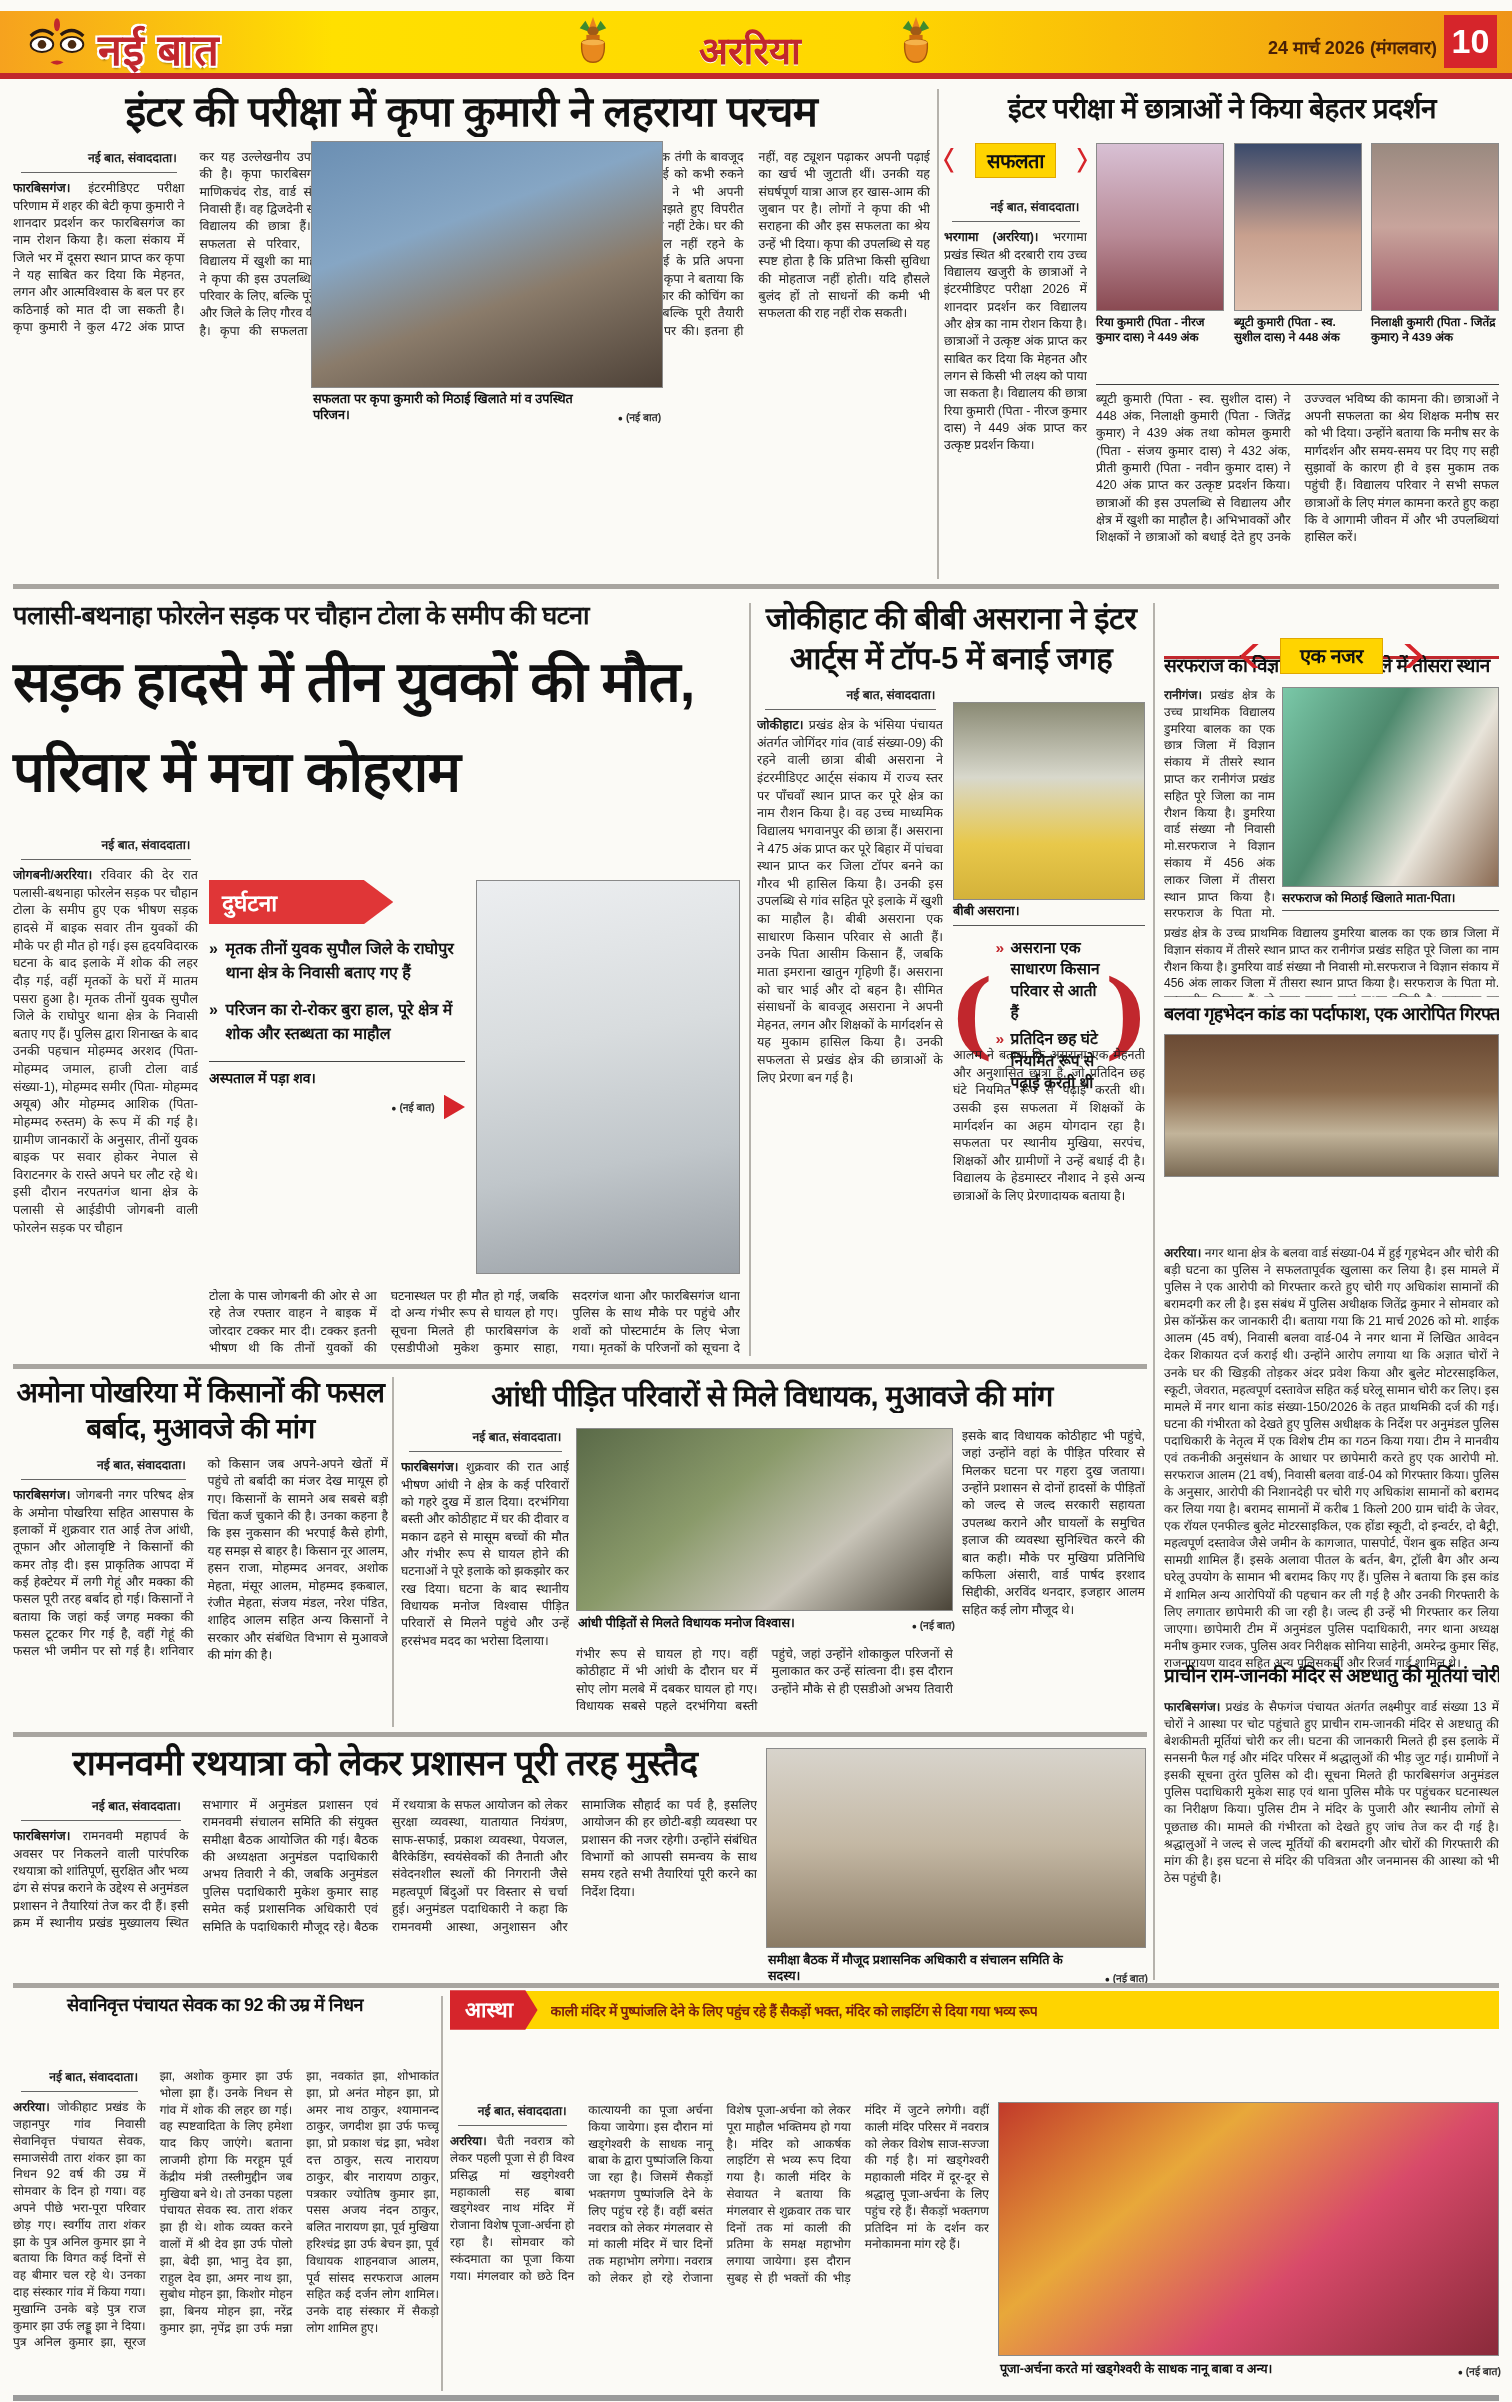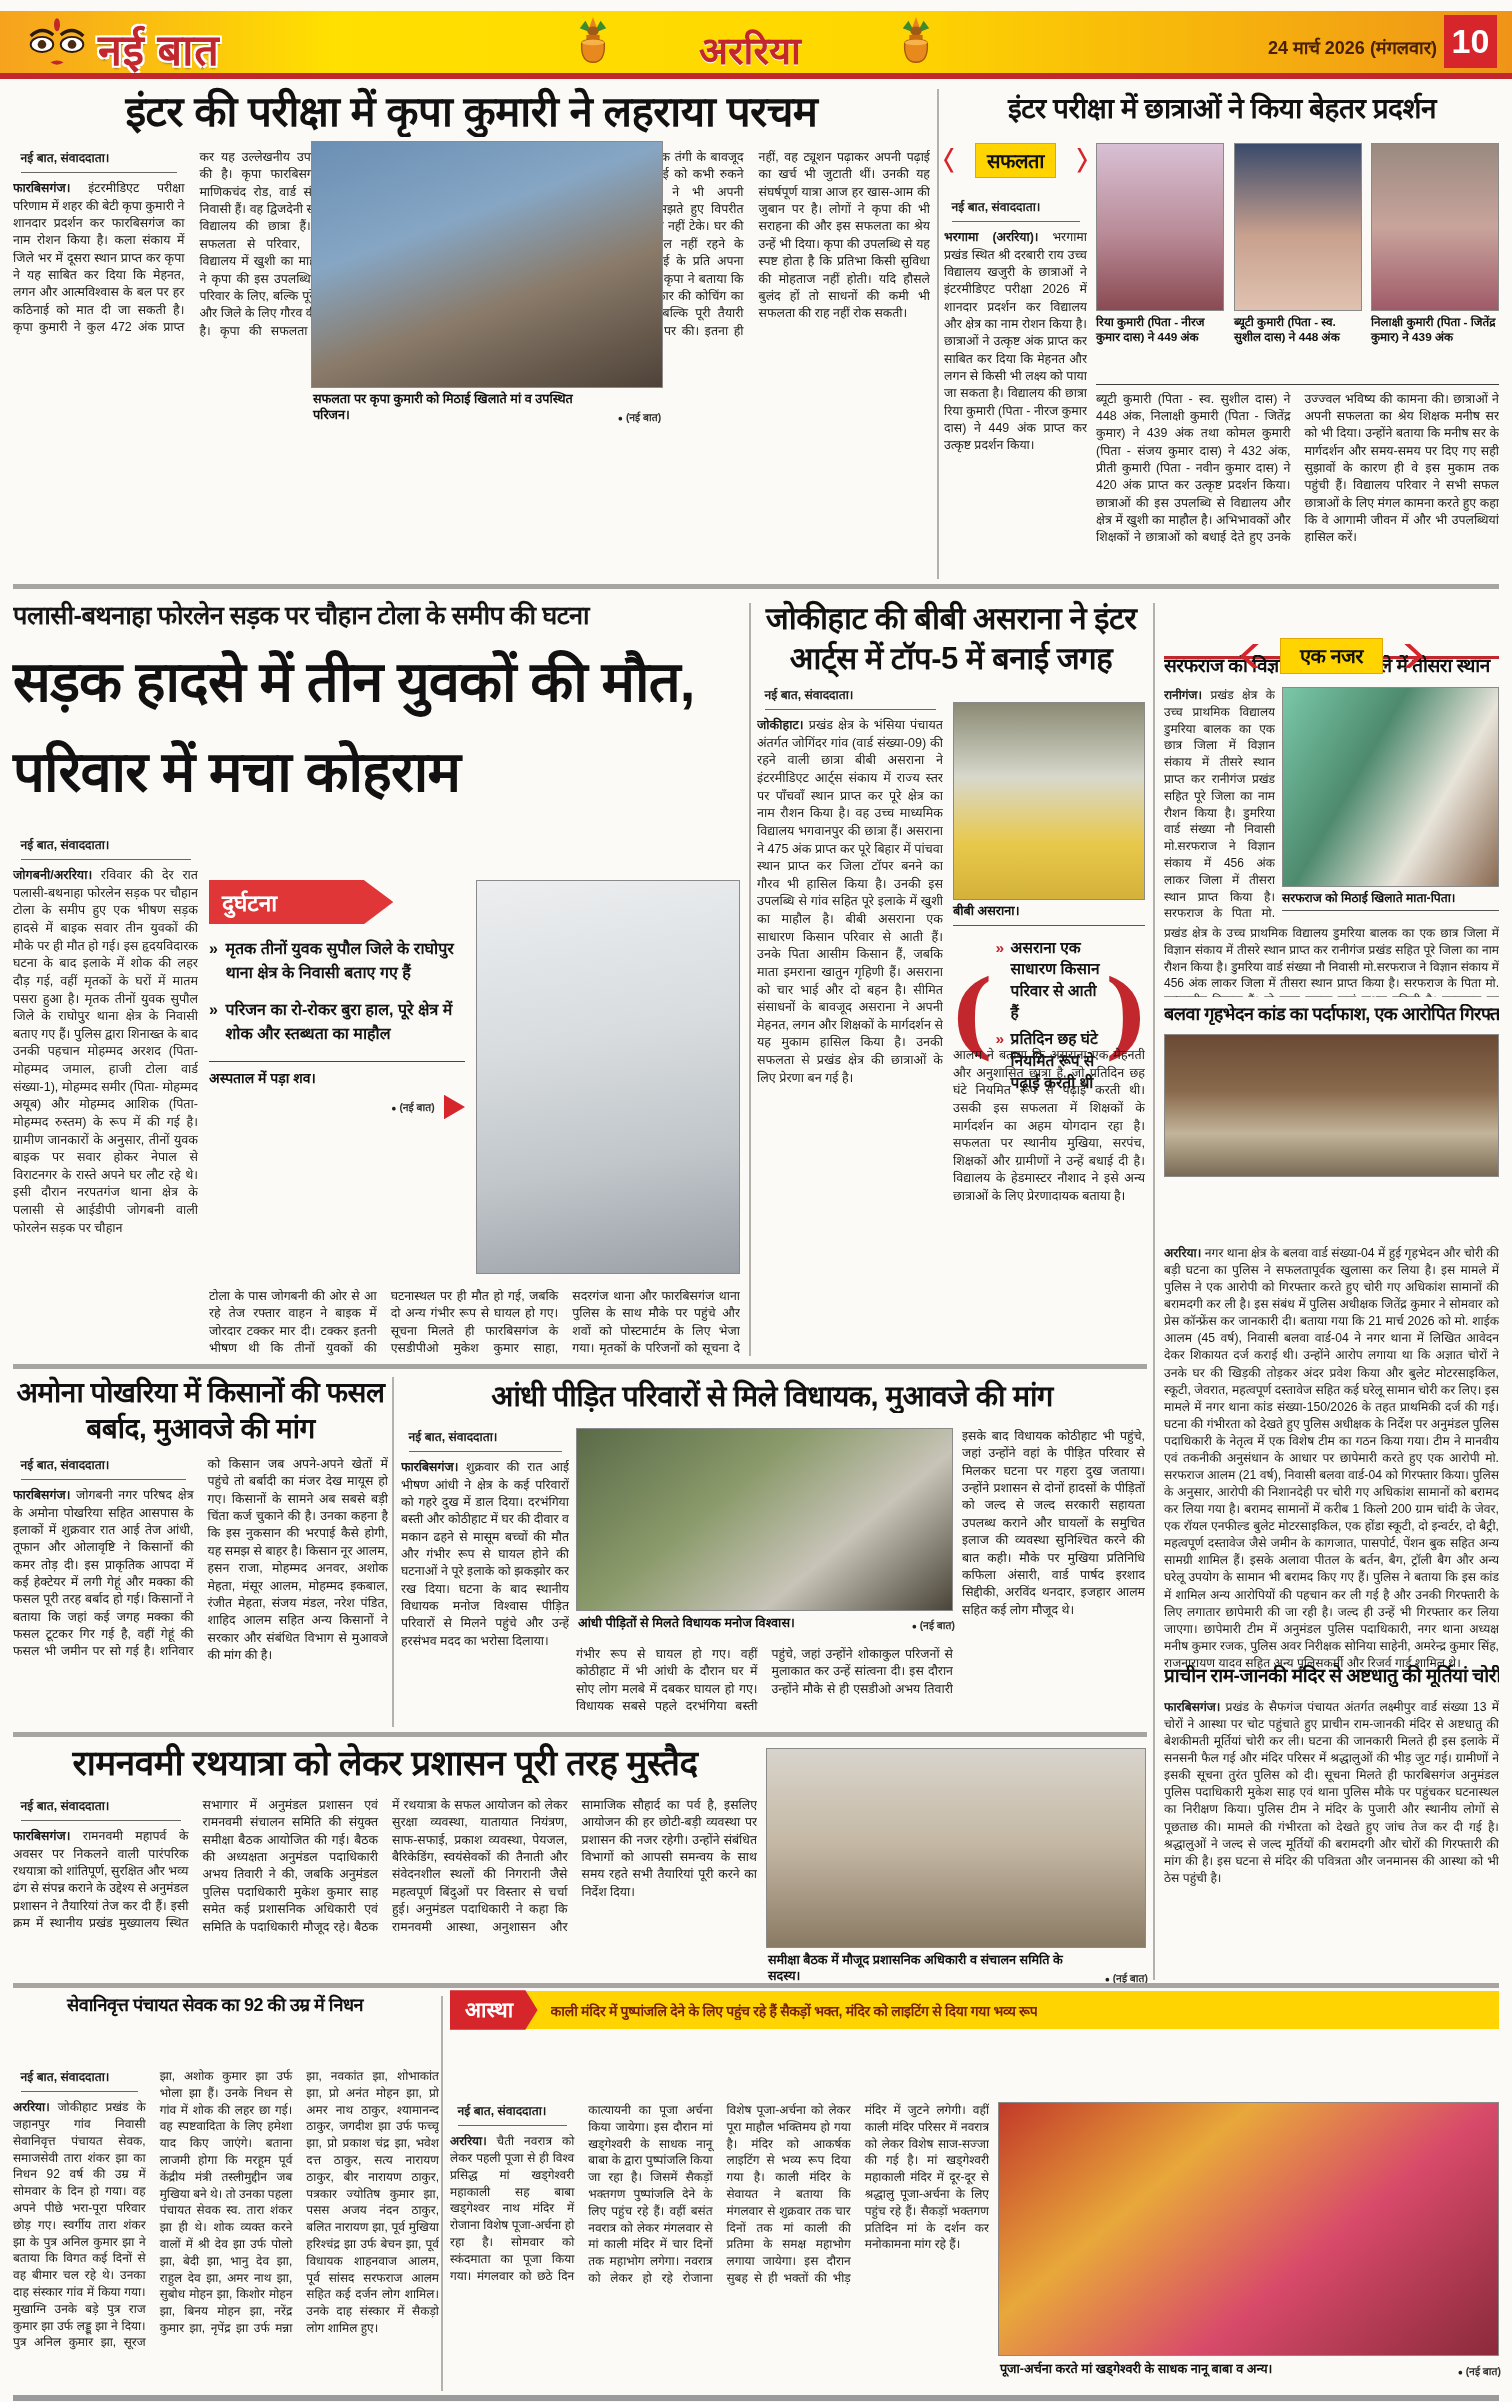--- a/index.html
+++ b/index.html
@@ -16,21 +16,21 @@
   .pagebox{background:#d6252b;color:#fff;font-size:34px;font-weight:bold;display:flex;align-items:center;justify-content:center;}
   
   .hrule{background:#a8a5a0;height:4.7px;}
   .vrule{background:#b5b2ac;width:1.9px;}
   
   .hl{font-weight:bold;color:#111;letter-spacing:-0.5px;line-height:1.18;}
   .center{text-align:center;}
   .nowrap{white-space:nowrap;overflow:hidden;}
   .kicker{font-weight:bold;color:#161616;letter-spacing:-0.5px;}
   
-  .byline{font-size:12.2px;font-weight:bold;text-align:left;padding:0.9px 0 4.7px;border-bottom:1.4px solid #666;margin:0 7.5px 7.5px;}
+  .byline{font-size:12.2px;font-weight:bold;text-align:right;padding:0.9px 0 4.7px;border-bottom:1.4px solid #666;margin:0 7.5px 7.5px;}
   .bt{font-size:12.4px;line-height:1.4;text-align:justify;overflow:hidden;margin:0;}
   .dl{font-weight:bold;}
   .cols2{column-count:2;column-gap:14px;}
   .cols3{column-count:3;column-gap:14px;}
   .cols4{column-count:4;column-gap:14px;}
   .cols5{column-count:5;column-gap:15px;}
   
   .photo{border:0.9px solid #8a8a8a;box-sizing:border-box;}
   .photo-card{background:#fbfaf6;}
   .cap-row{display:flex;justify-content:space-between;align-items:flex-end;padding:3.8px 1.9px 4.7px;border-bottom:1.9px solid #3c3c3c;}

